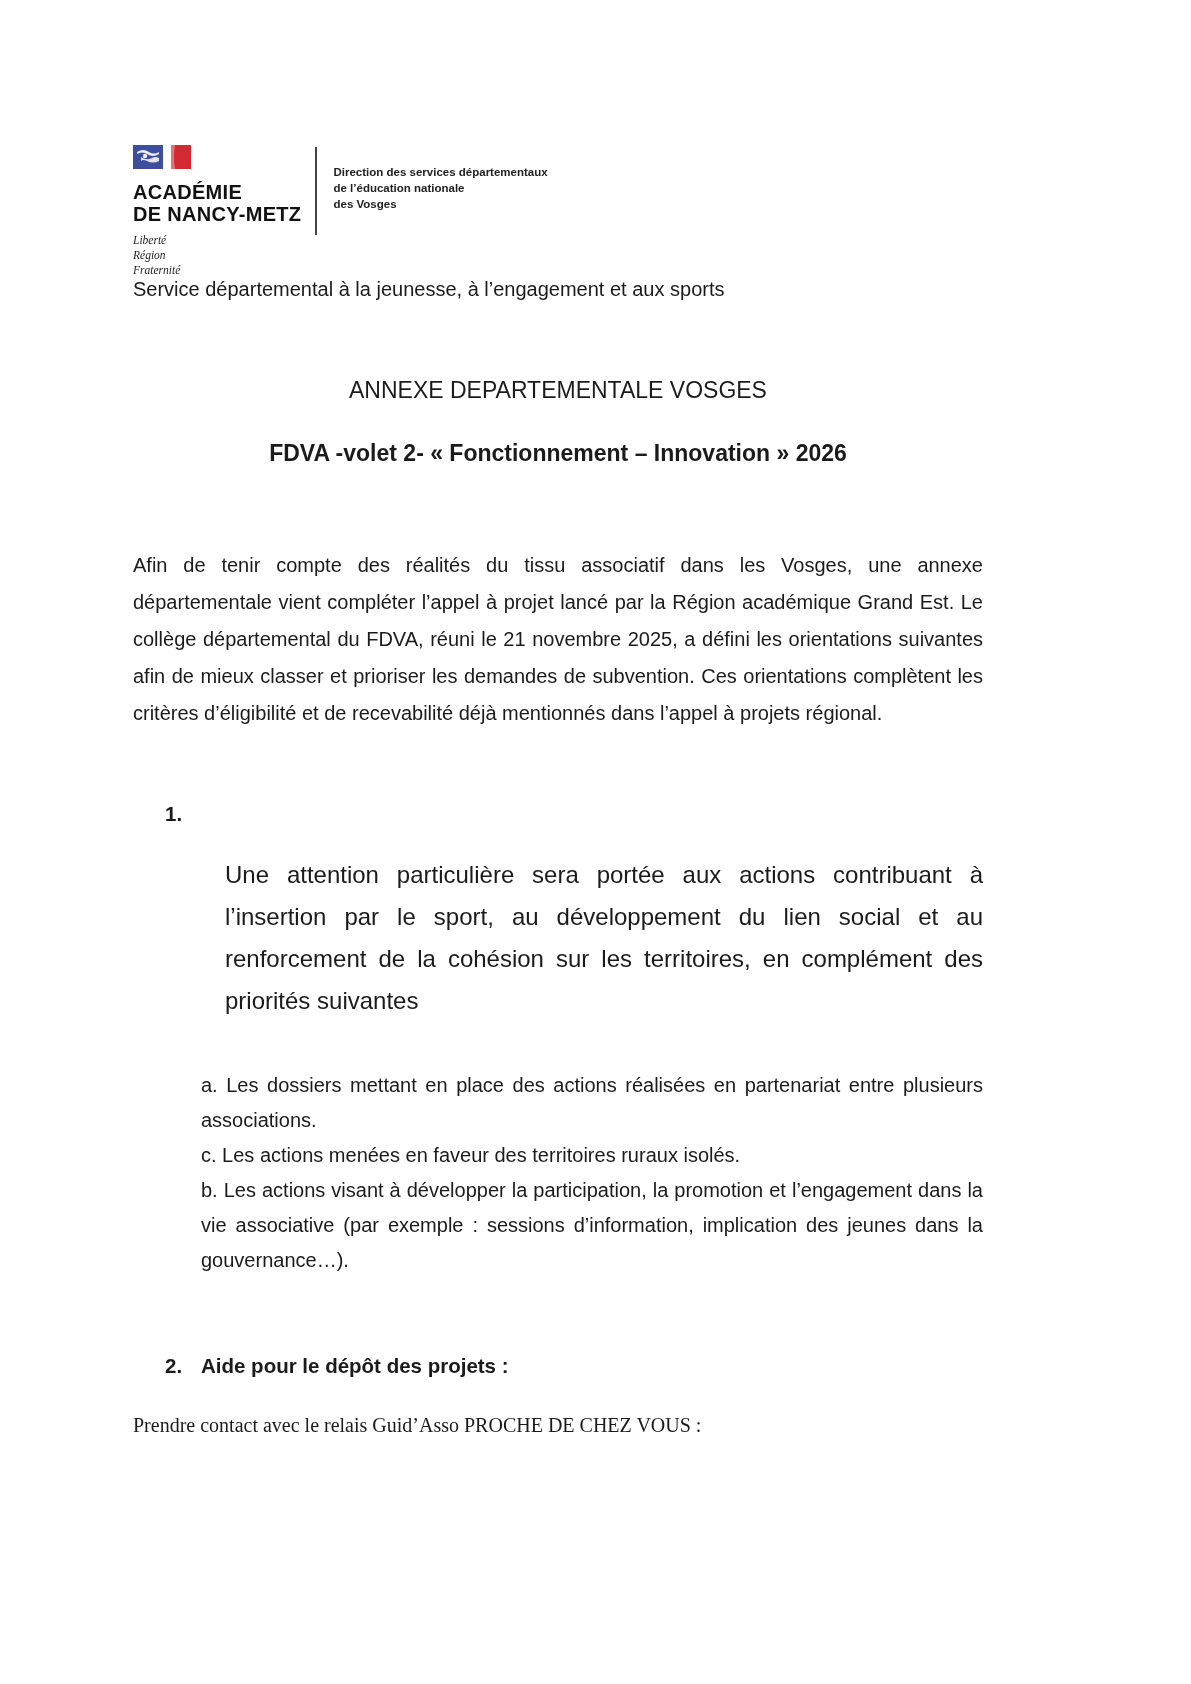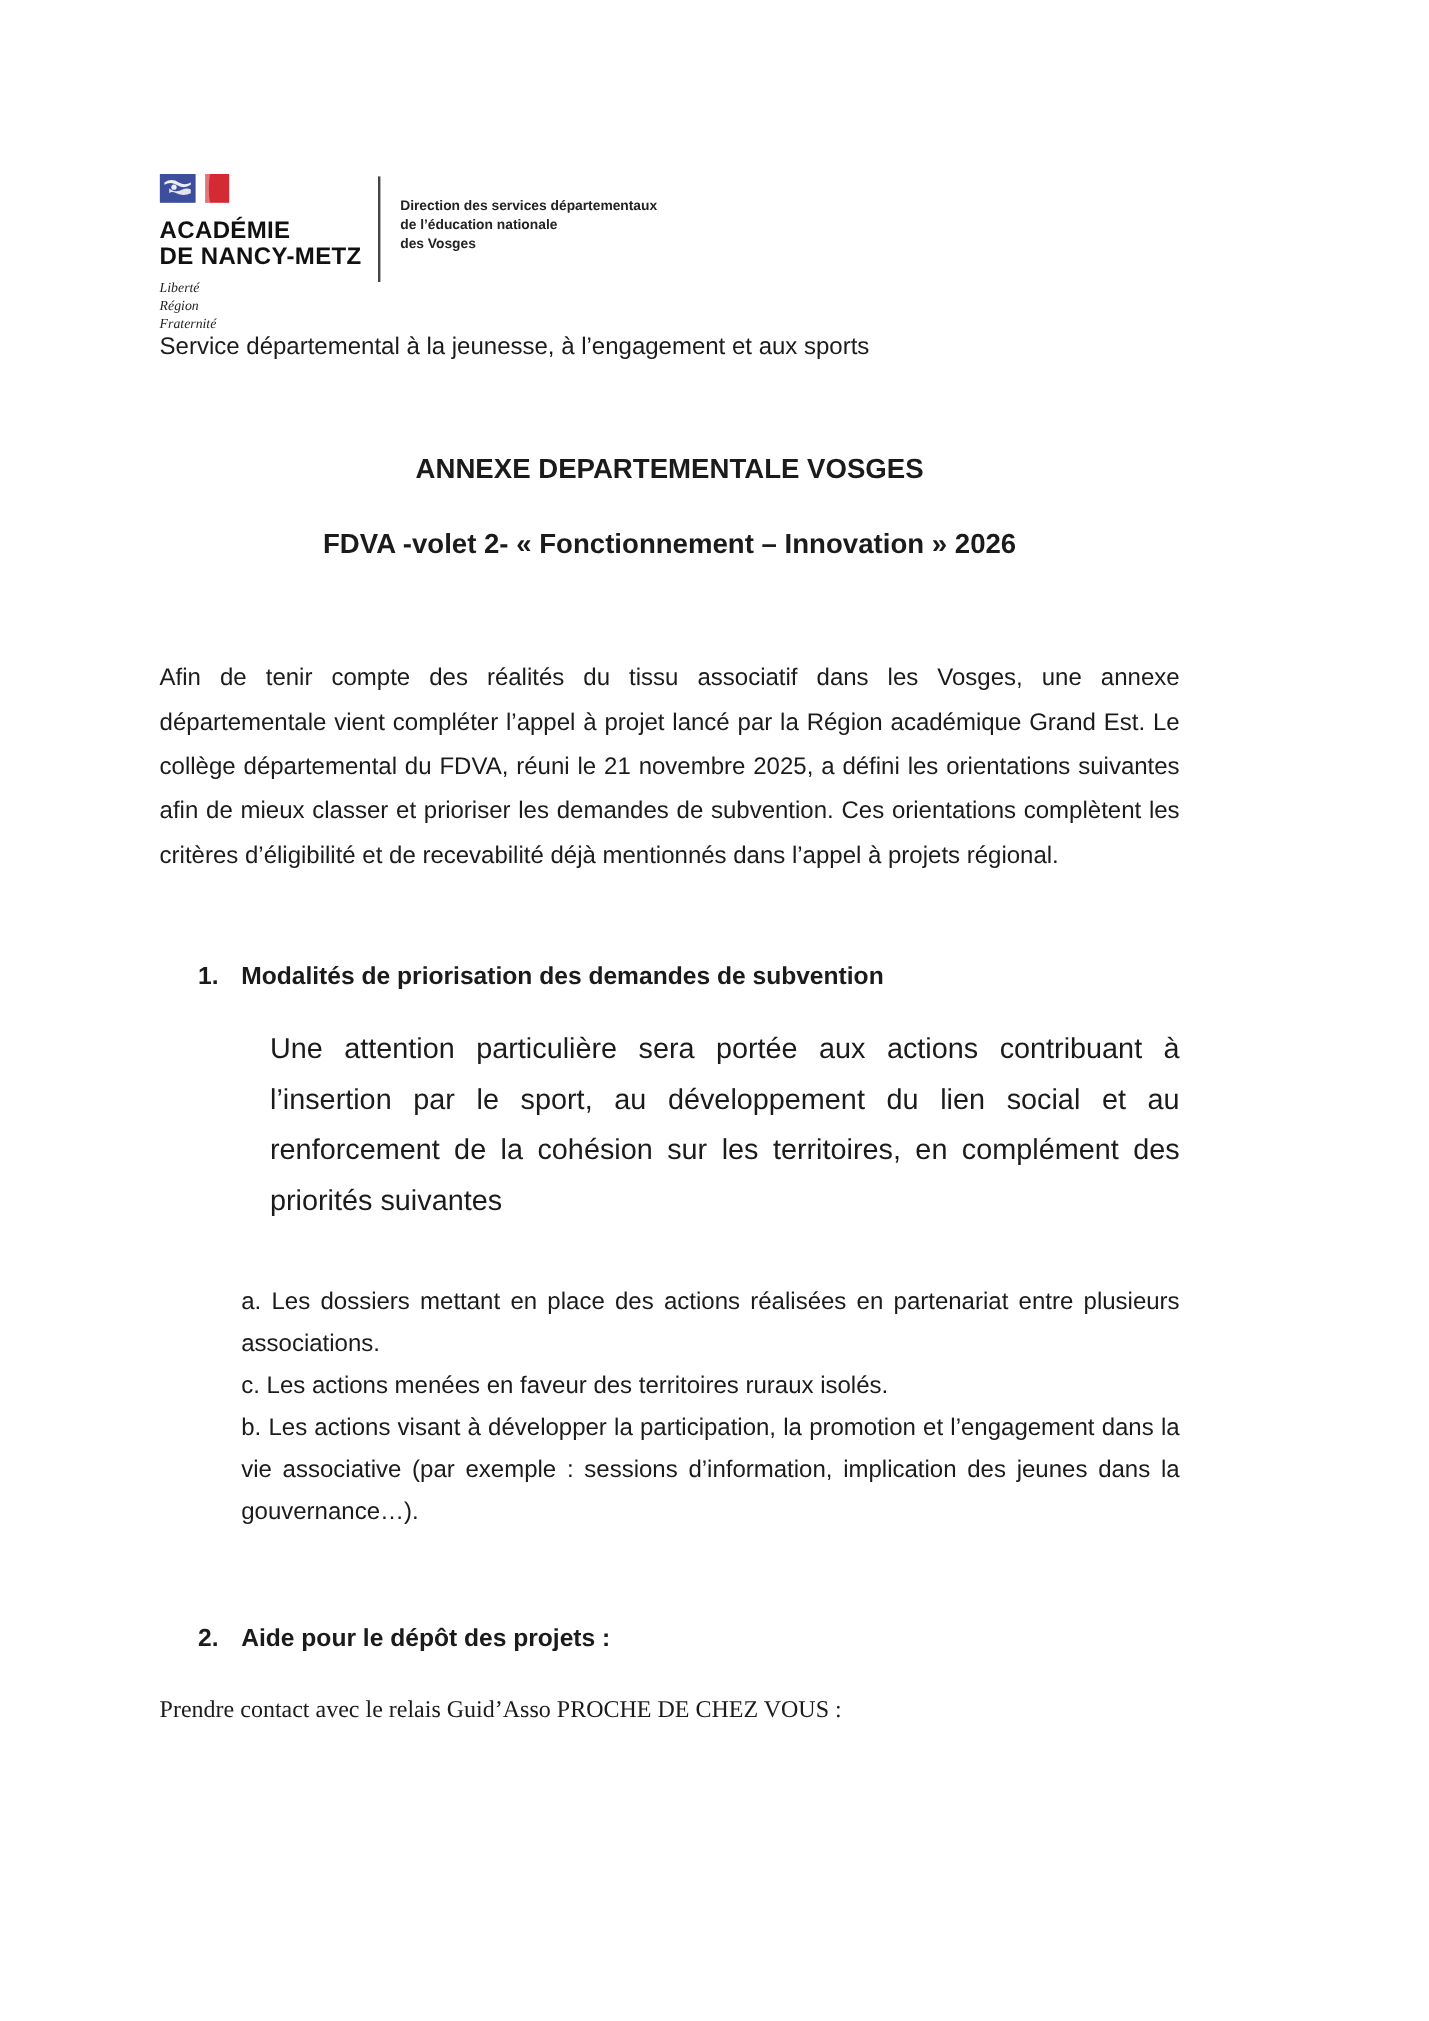--- a/index.html
+++ b/index.html
@@ -51,21 +51,21 @@
     color: #222;
   }
 
   
   .service-line {
     font-size: 20px;
   }
   .title-1 {
     margin-top: 76px;
     text-align: center;
-    font-weight: bold;
+    font-weight: normal;
     font-size: 23px;
   }
   .title-2 {
     margin-top: 36px;
     text-align: center;
     font-weight: bold;
     font-size: 23px;
   }
   .intro {
     margin-top: 80px;
@@ -143,21 +143,20 @@
 
   <div class="service-line">Service départemental à la jeunesse, à l’engagement et aux sports</div>
 
   <div class="title-1">ANNEXE DEPARTEMENTALE VOSGES</div>
   <div class="title-2">FDVA -volet 2- « Fonctionnement – Innovation » 2026</div>
 
   <div class="intro">Afin de tenir compte des réalités du tissu associatif dans les Vosges, une annexe départementale vient compléter l’appel à projet lancé par la Région académique Grand Est. Le collège départemental du FDVA, réuni le 21 novembre 2025, a défini les orientations suivantes afin de mieux classer et prioriser les demandes de subvention. Ces orientations complètent les critères d’éligibilité et de recevabilité déjà mentionnés dans l’appel à projets régional.</div>
 
   <div class="section-heading heading-1">
     <span class="num">1.</span>
-    <span>Modalités de priorisation des demandes de subvention</span>
   </div>
   <div class="sub-para">Une attention particulière sera portée aux actions contribuant à l’insertion par le sport, au développement du lien social et au renforcement de la cohésion sur les territoires, en complément des priorités suivantes</div>
   <div class="items">
     <div class="item">a. Les dossiers mettant en place des actions réalisées en partenariat entre plusieurs associations.</div>
     <div class="item">c. Les actions menées en faveur des territoires ruraux isolés.</div>
     <div class="item">b. Les actions visant à développer la participation, la promotion et l’engagement dans la vie associative (par exemple : sessions d’information, implication des jeunes dans la gouvernance…).</div>
   </div>
 
   <div class="section-heading heading-2">
     <span class="num">2.</span>

